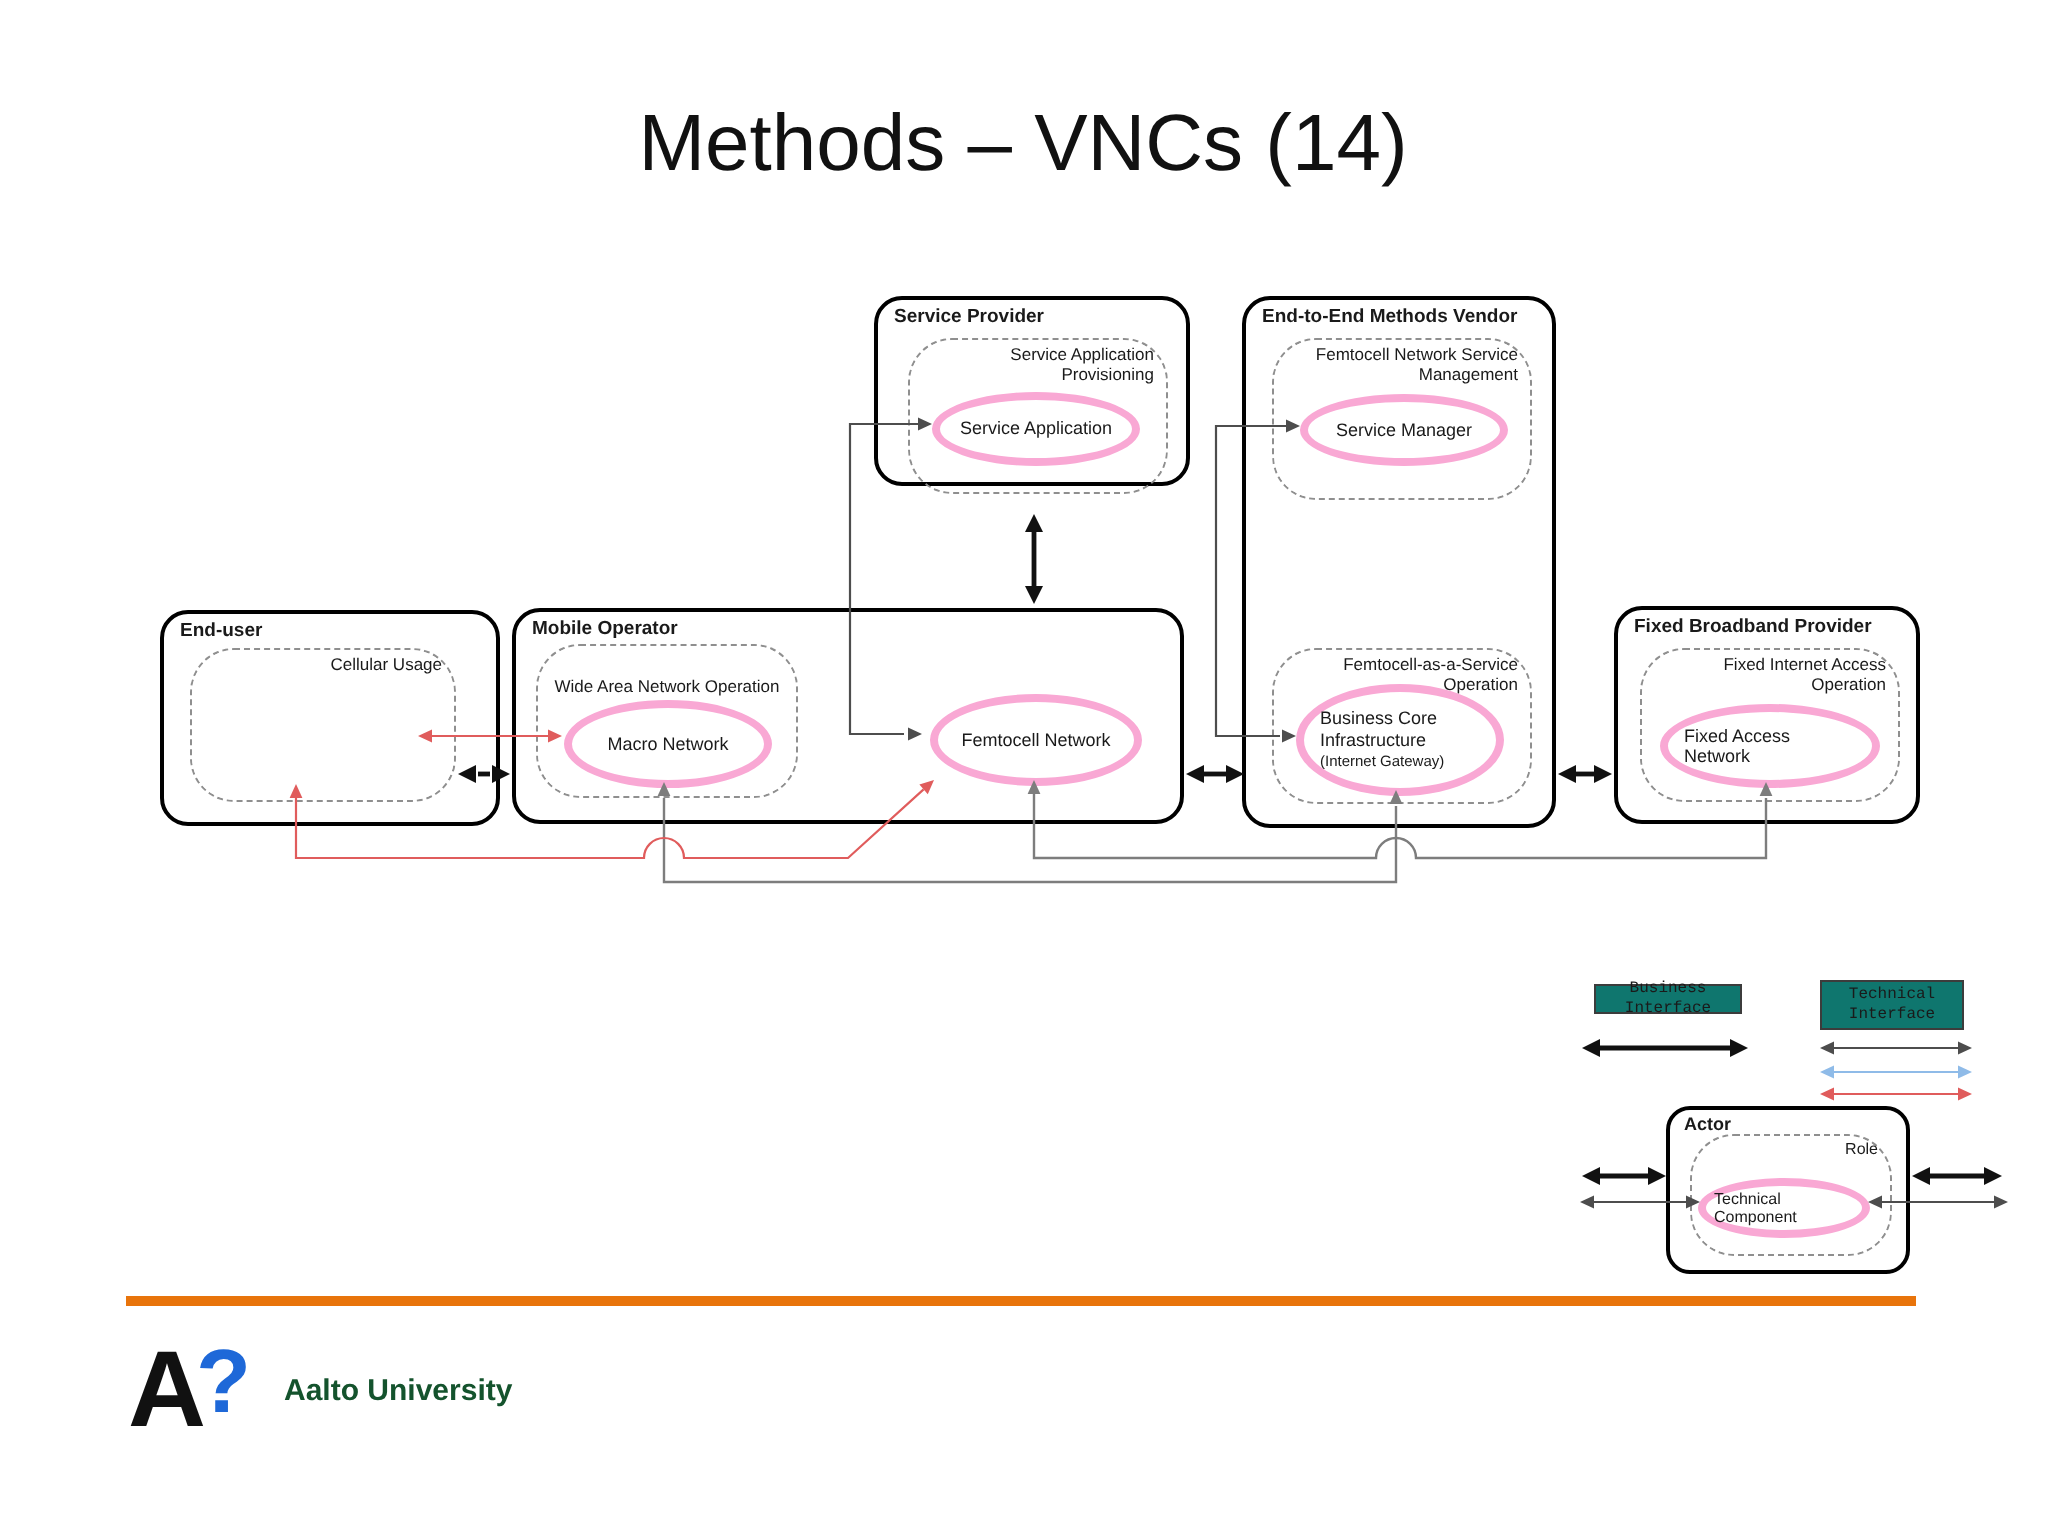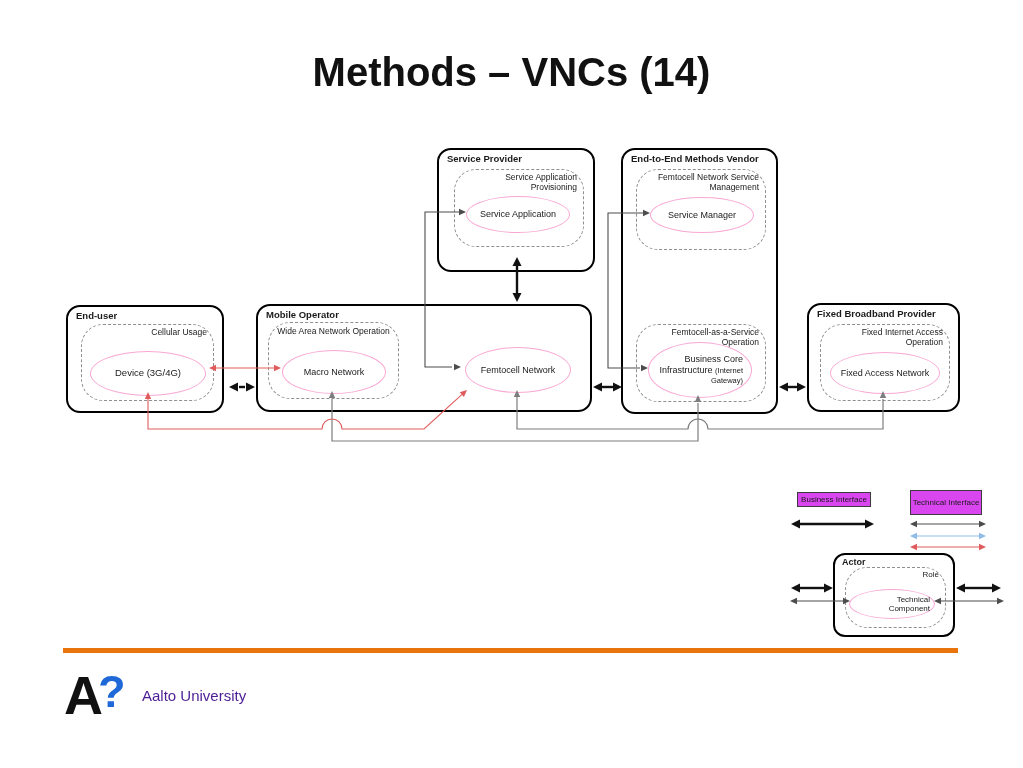--- a/index.html
+++ b/index.html
@@ -1,65 +1,65 @@
 <!DOCTYPE html>
 <html style="--accent-orange: #E8740B; --interface-red: #E05C5C; --interface-blue: #8FBBE8; --logo-blue: #1E68D8;"><head>
 <meta charset="utf-8">
 <style>
   html,body{margin:0;padding:0;background:#fff;}
   .slide{position:relative;width:1023px;height:768px;background:#fff;overflow:hidden;
          font-family:"Liberation Sans",sans-serif;color:#1a1a1a;}
   
   .title{position:absolute;top:50px;left:0;width:100%;text-align:center;
-         font-size:40px;font-weight:bold;line-height:44px;color:#111;}
+         font-size:40px;font-weight:normal;line-height:44px;color:#111;}
   .subtitle{position:absolute;top:104px;left:0;width:100%;text-align:center;
          font-size:21px;font-weight:normal;line-height:26px;color:#111;}
   
   .abox{position:absolute;border:2.5px solid #000;border-radius:14px;background:transparent;box-sizing:border-box;}
   .abox-title{position:absolute;top:3px;left:8px;font-size:9.5px;font-weight:bold;white-space:nowrap;}
   .role{position:absolute;border:1.3px dashed #8f8f8f;border-radius:22px;box-sizing:border-box;}
   .role-label{position:absolute;top:2px;right:6px;font-size:8.5px;line-height:1.2;text-align:right;}
-  .role-label.center{left:0;right:0;text-align:center;padding-top:1px;}
-  .ell{position:absolute;border:1px solid #f9a8d4;border-radius:50%;box-sizing:border-box;
-       display:flex;align-items:center;justify-content:center;text-align:right;
+  .role-label.center{left:0;right:0;text-align:center;padding-top:1px;margin-top:12px;}
+  .ell{position:absolute;border:4px solid #f9a8d4;border-radius:50%;box-sizing:border-box;
+       display:flex;align-items:center;justify-content:center;text-align:left;
        font-size:9px;line-height:1.15;padding:2px 8px;background:transparent;}
   .ell .note{font-size:7.5px;}
   
-  .lgbox{position:absolute;border:1px solid #3c3c3c;box-sizing:border-box;background:#d946ef;
+  .lgbox{position:absolute;border:1px solid #3c3c3c;box-sizing:border-box;background:#0f766e;
          display:flex;align-items:center;justify-content:center;text-align:center;
-         font-size:8px;line-height:1.25;}
+         font-size:8px;line-height:1.25;font-family:Liberation Mono, monospace;}
   
   .wires{position:absolute;left:0;top:0;pointer-events:none;}
   .s-thick path{stroke:#111;stroke-width:2.4px;fill:none;}
   .s-thick polygon{fill:#111;}
   .s-thin path{stroke:#4d4d4d;stroke-width:1.1px;fill:none;}
   .s-thin polygon{fill:#4d4d4d;}
   .s-gray path{stroke:#7d7d7d;stroke-width:1.2px;fill:none;}
   .s-gray polygon{fill:#7d7d7d;}
   .s-red path{stroke:var(--interface-red,#e05c5c);stroke-width:1.1px;fill:none;}
   .s-red polygon{fill:var(--interface-red,#e05c5c);}
   .s-blue path{stroke:var(--interface-blue,#8fbbe8);stroke-width:1.1px;fill:none;}
   .s-blue polygon{fill:var(--interface-blue,#8fbbe8);}
   
   .orange-bar{position:absolute;left:63px;top:648px;width:895px;height:4.5px;
               background:var(--accent-orange,#e8740b);}
   .logo{position:absolute;left:64px;top:668px;}
   .logo-a{font-size:54px;font-weight:bold;color:#111;line-height:1;}
   .logo-q{font-size:45px;font-weight:bold;color:var(--logo-blue,#1e68d8);
           position:relative;top:-7px;left:-5px;line-height:1;}
-  .logo-text{position:absolute;left:142px;top:687px;font-size:15px;font-weight:normal;color:#4c1d95;white-space:nowrap;}
+  .logo-text{position:absolute;left:142px;top:687px;font-size:15px;font-weight:bold;color:#14532d;white-space:nowrap;}
 </style>
 </head>
 <body>
 
 <div class="slide">
 
   <div class="title">Methods – VNCs (14)</div>
 
-  <div class="abox" style="left:437px;top:148px;width:158px;height:124px">
+  <div class="abox" style="left:437px;top:148px;width:158px;height:95px">
     <div class="abox-title">Service Provider</div>
     <div class="role" style="left:15px;top:19px;width:130px;height:78px">
       <div class="role-label" style="width:86px">Service Application Provisioning</div>
     </div>
     <div class="ell" style="left:27px;top:46px;width:104px;height:37px">Service Application</div>
   </div>
 
   <div class="abox" style="left:621px;top:148px;width:157px;height:266px">
     <div class="abox-title">End-to-End Methods Vendor</div>
     <div class="role" style="left:13px;top:19px;width:130px;height:81px">
@@ -68,26 +68,25 @@
     <div class="ell" style="left:27px;top:47px;width:104px;height:36px">Service Manager</div>
     <div class="role" style="left:13px;top:174px;width:130px;height:78px">
       <div class="role-label" style="width:100px">Femtocell-as-a-Service Operation</div>
     </div>
     <div class="ell" style="left:25px;top:192px;width:104px;height:56px">
       <span><span>Business Core Infrastructure</span>
       <span class="note">(Internet Gateway)</span></span>
     </div>
   </div>
 
-  <div class="abox" style="left:66px;top:305px;width:158px;height:108px">
+  <div class="abox" style="left:80px;top:305px;width:170px;height:108px">
     <div class="abox-title">End-user</div>
     <div class="role" style="left:13px;top:17px;width:133px;height:77px">
       <div class="role-label">Cellular Usage</div>
     </div>
-    <div class="ell" style="left:22px;top:44px;width:116px;height:45px;font-size:9.5px">Device (3G/4G)</div>
   </div>
 
   <div class="abox" style="left:256px;top:304px;width:336px;height:108px">
     <div class="abox-title">Mobile Operator</div>
     <div class="role" style="left:10px;top:16px;width:131px;height:77px">
       <div class="role-label center">Wide Area Network Operation</div>
     </div>
     <div class="ell" style="left:24px;top:44px;width:104px;height:44px">Macro Network</div>
     <div class="ell" style="left:207px;top:41px;width:106px;height:46px">Femtocell Network</div>
   </div>

